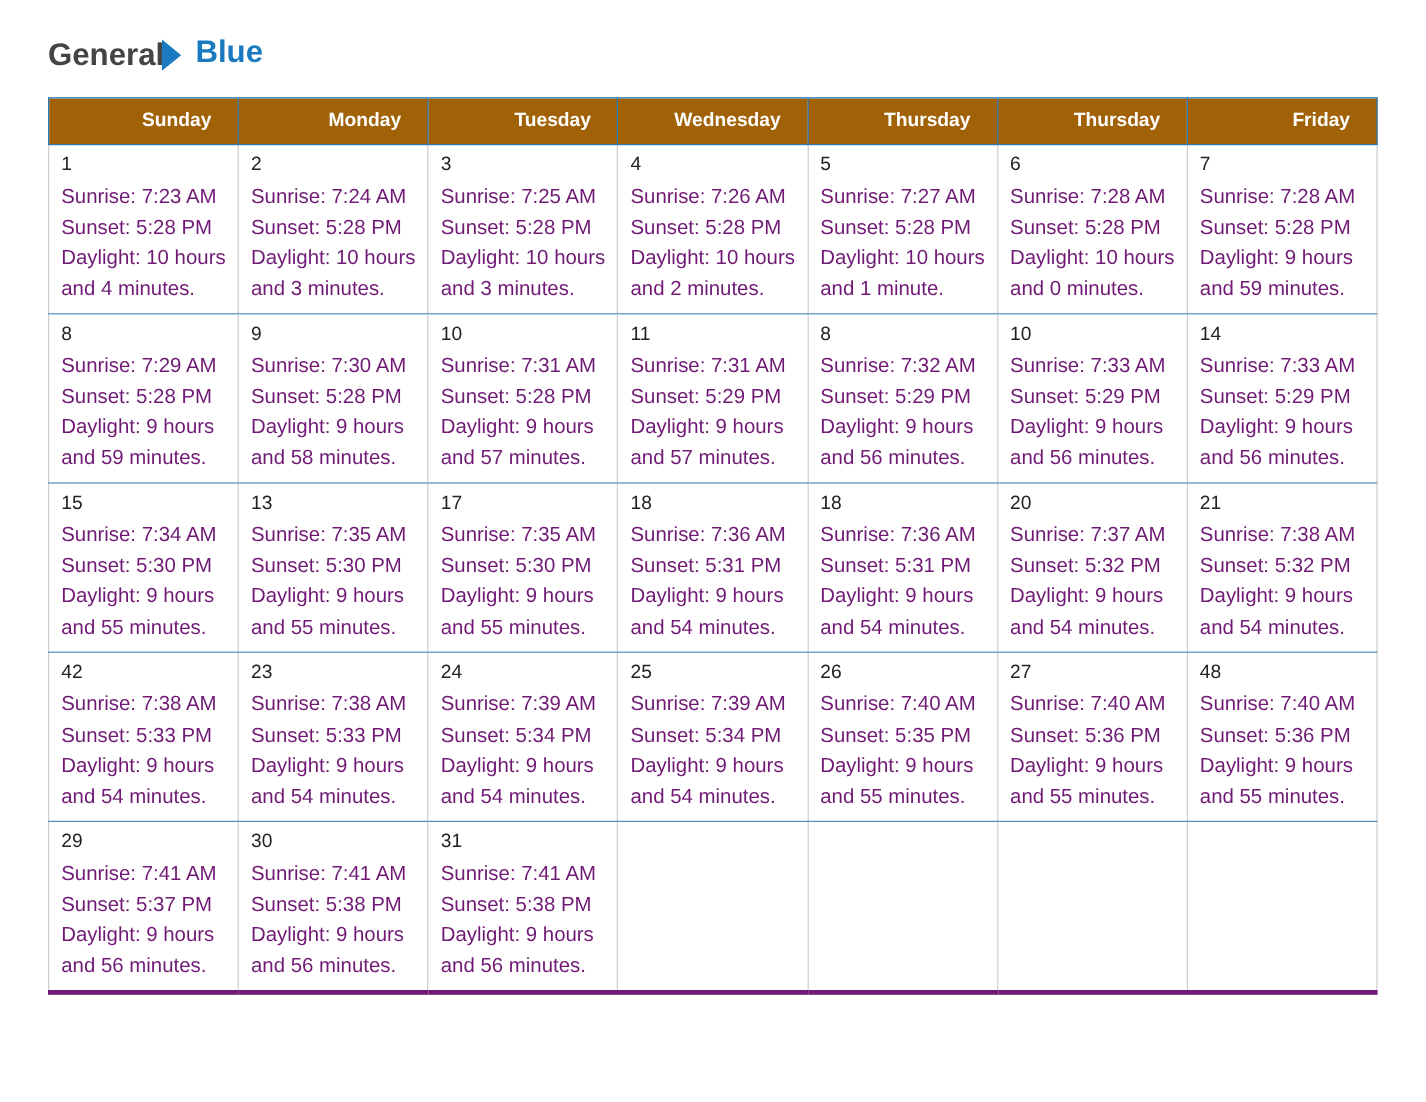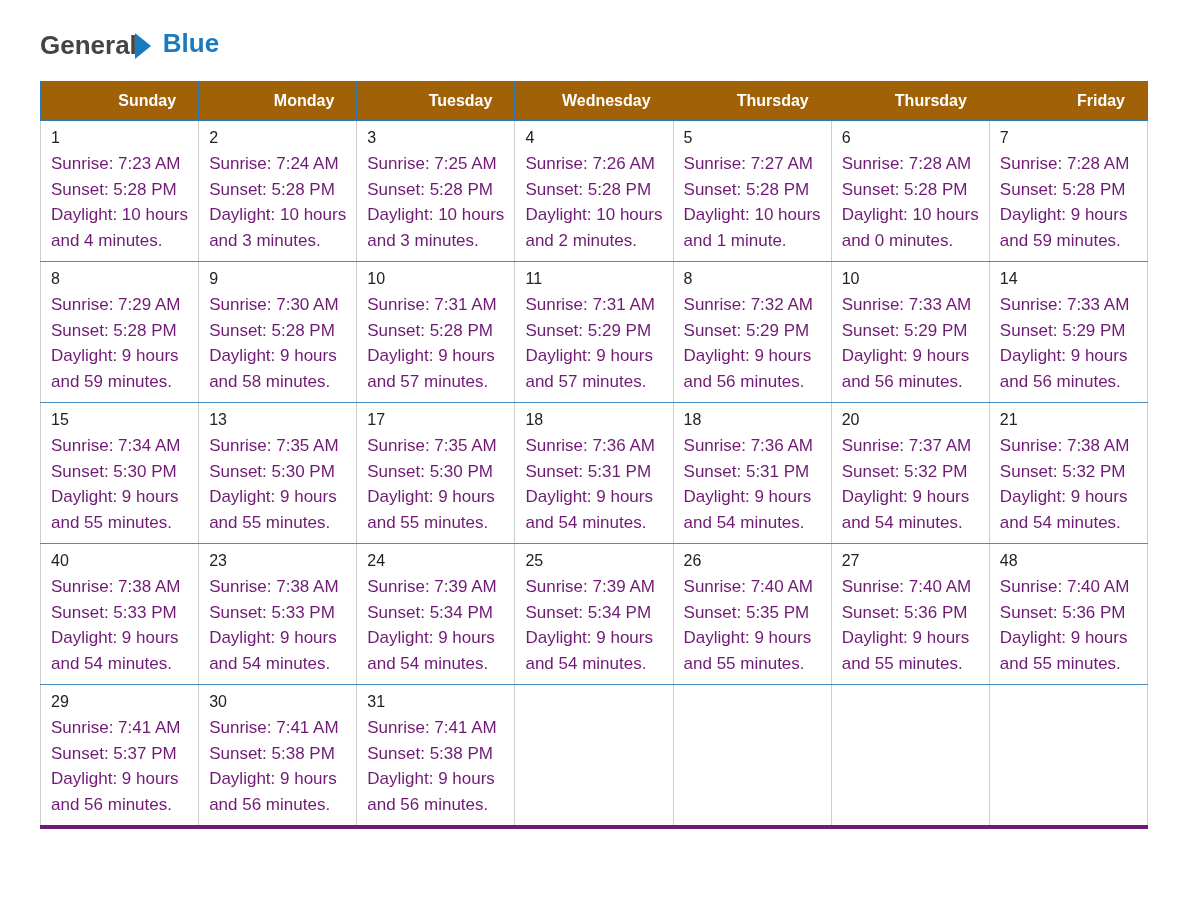--- a/index.html
+++ b/index.html
@@ -211,21 +211,21 @@
           <span class="day-number">20</span>
           <span class="day-info">Sunrise: 7:37 AM<br>Sunset: 5:32 PM<br>Daylight: 9 hours and 54 minutes.</span>
         </td>
         <td>
           <span class="day-number">21</span>
           <span class="day-info">Sunrise: 7:38 AM<br>Sunset: 5:32 PM<br>Daylight: 9 hours and 54 minutes.</span>
         </td>
       </tr>
       <tr>
         <td>
-          <span class="day-number">40</span>
+          <span class="day-number">42</span>
           <span class="day-info">Sunrise: 7:38 AM<br>Sunset: 5:33 PM<br>Daylight: 9 hours and 54 minutes.</span>
         </td>
         <td>
           <span class="day-number">23</span>
           <span class="day-info">Sunrise: 7:38 AM<br>Sunset: 5:33 PM<br>Daylight: 9 hours and 54 minutes.</span>
         </td>
         <td>
           <span class="day-number">24</span>
           <span class="day-info">Sunrise: 7:39 AM<br>Sunset: 5:34 PM<br>Daylight: 9 hours and 54 minutes.</span>
         </td>

